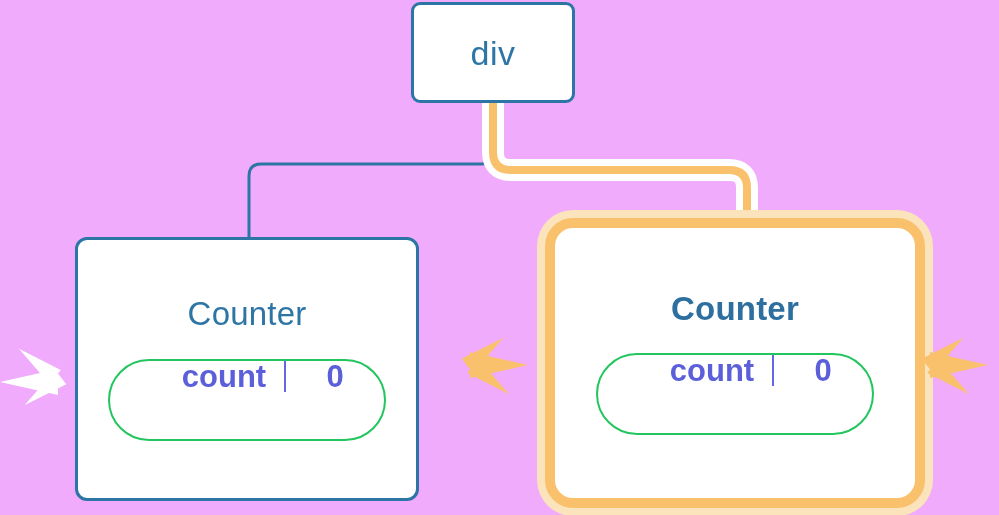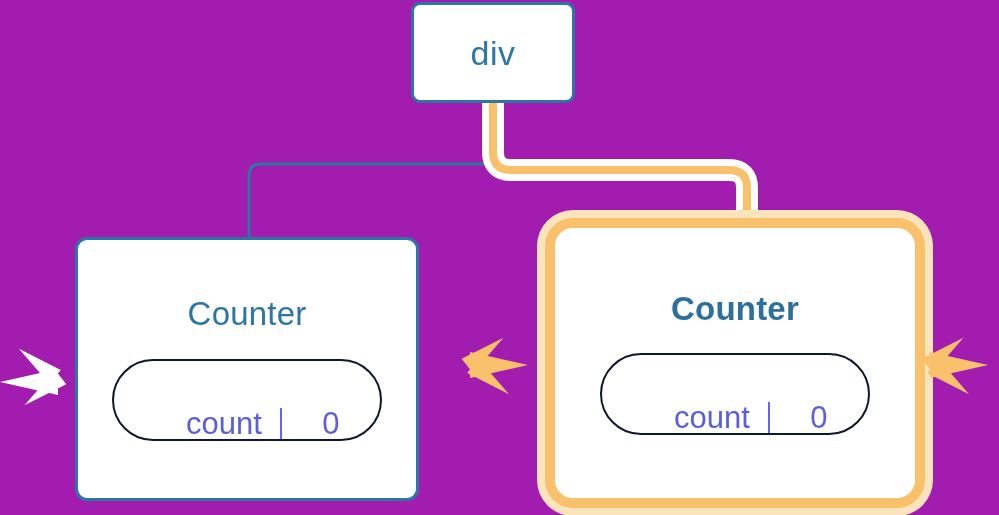--- a/index.html
+++ b/index.html
@@ -7,21 +7,21 @@
     padding: 0;
     background: #4c6670;
   }
   body {
     font-family: "Liberation Sans", sans-serif;
   }
   #stage {
     position: relative;
     width: 999px;
     height: 515px;
-    background: #a21caf;
+    background: #f0abfc;
     overflow: hidden;
   }
   #wires {
     position: absolute;
     left: 0;
     top: 0;
     width: 999px;
     height: 515px;
   }
 
@@ -94,26 +94,27 @@
     font-weight: bold;
     color: #2d6f9e;
     line-height: 1;
     margin-bottom: 28px;
     letter-spacing: 0.2px;
   }
 
   
   .state-pill {
     display: flex;
-    align-items: flex-end;
-    border: 2px solid #0f172a;
+    align-items: flex-start;
+    border: 2px solid #22c55e;
     border-radius: 999px;
     height: 78px;
     background: #ffffff;
     overflow: hidden;
+    font-weight: bold;
   }
   .pill-key, .pill-val {
     display: flex;
     align-items: center;
     justify-content: center;
     color: #5b5fd9;
     font-size: 31px;
     line-height: 1;
   }
   .pill-key {

